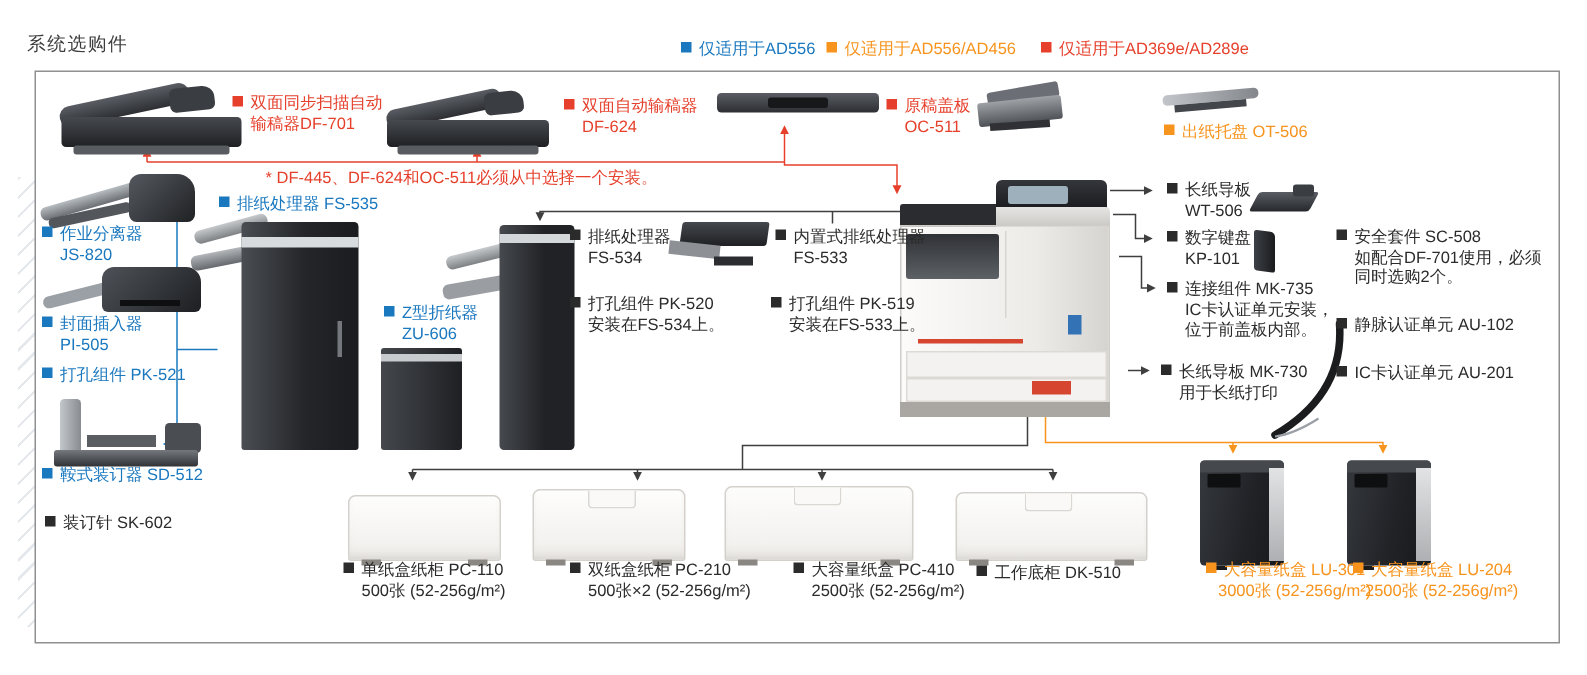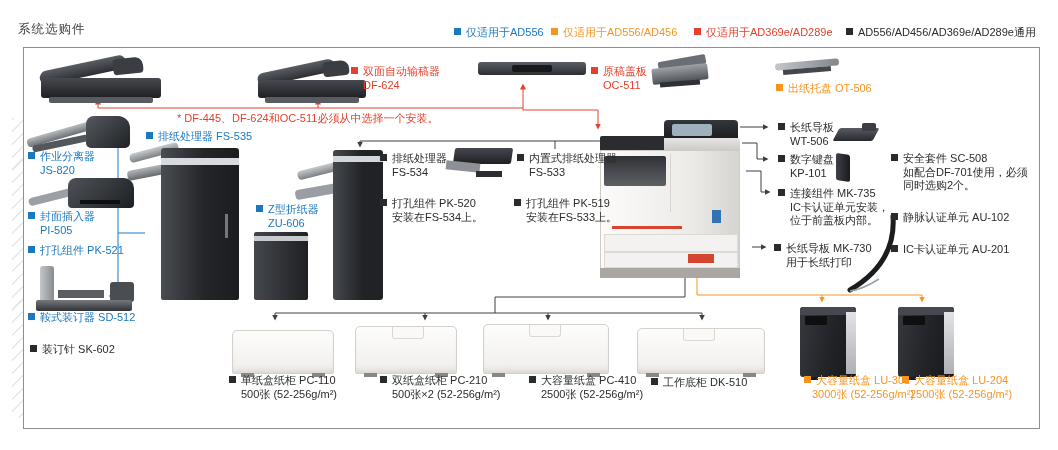--- a/index.html
+++ b/index.html
@@ -40,21 +40,20 @@
 <div id="canvas">
 
   <div class="frame"></div>
   <div class="deco"></div>
 
   <div class="title">系统选购件</div>
 
   <div class="leg blue" style="left:454px"><i class="sq"></i><span>仅适用于AD556</span></div>
   <div class="leg orange" style="left:551px"><i class="sq"></i><span>仅适用于AD556/AD456</span></div>
   <div class="leg red" style="left:694px"><i class="sq"></i><span>仅适用于AD369e/AD289e</span></div>
-  <div class="leg black" style="left:846px"><i class="sq"></i><span>AD556/AD456/AD369e/AD289e通用</span></div>
 
   <svg class="wires" width="1058" height="450">
     <defs>
       <marker id="m-red" markerWidth="7" markerHeight="7" refX="4.5" refY="3" orient="auto" markerUnits="userSpaceOnUse">
           <path d="M0,0L6,3L0,6Z" fill="var(--c-red)"></path>
         </marker>
       <marker id="m-blue" markerWidth="7" markerHeight="7" refX="4.5" refY="3" orient="auto" markerUnits="userSpaceOnUse">
           <path d="M0,0L6,3L0,6Z" fill="var(--c-blue)"></path>
         </marker>
       <marker id="m-dark" markerWidth="7" markerHeight="7" refX="4.5" refY="3" orient="auto" markerUnits="userSpaceOnUse">
@@ -227,21 +226,25 @@
       <i class="slot"></i>
       <i class="ft"></i>
   </div>
   <div class="lu" style="left:898px;top:307px;width:56px;height:70px;">
     <i class="top"></i>
       <i class="side"></i>
       <i class="slot"></i>
       <i class="ft"></i>
   </div>
 
-  <div class="lbl red" style="left:351px;top:65px">
+  <div class="lbl red" style="left:155px;top:63px">
+    <div class="ln"><i class="sq"></i><span>双面同步扫描自动</span></div>
+    <div class="ln ind"><span>输稿器DF-701</span></div>
+  </div>
+  <div class="lbl red" style="left:376px;top:65px">
     <div class="ln"><i class="sq"></i><span>双面自动输稿器</span></div>
     <div class="ln ind"><span>DF-624</span></div>
   </div>
   <div class="lbl red" style="left:591px;top:65px">
     <div class="ln"><i class="sq"></i><span>原稿盖板</span></div>
     <div class="ln ind"><span>OC-511</span></div>
   </div>
   <div class="lbl orange" style="left:776px;top:82px">
     <div class="ln"><i class="sq"></i><span>出纸托盘 OT-506</span></div>
   </div>

